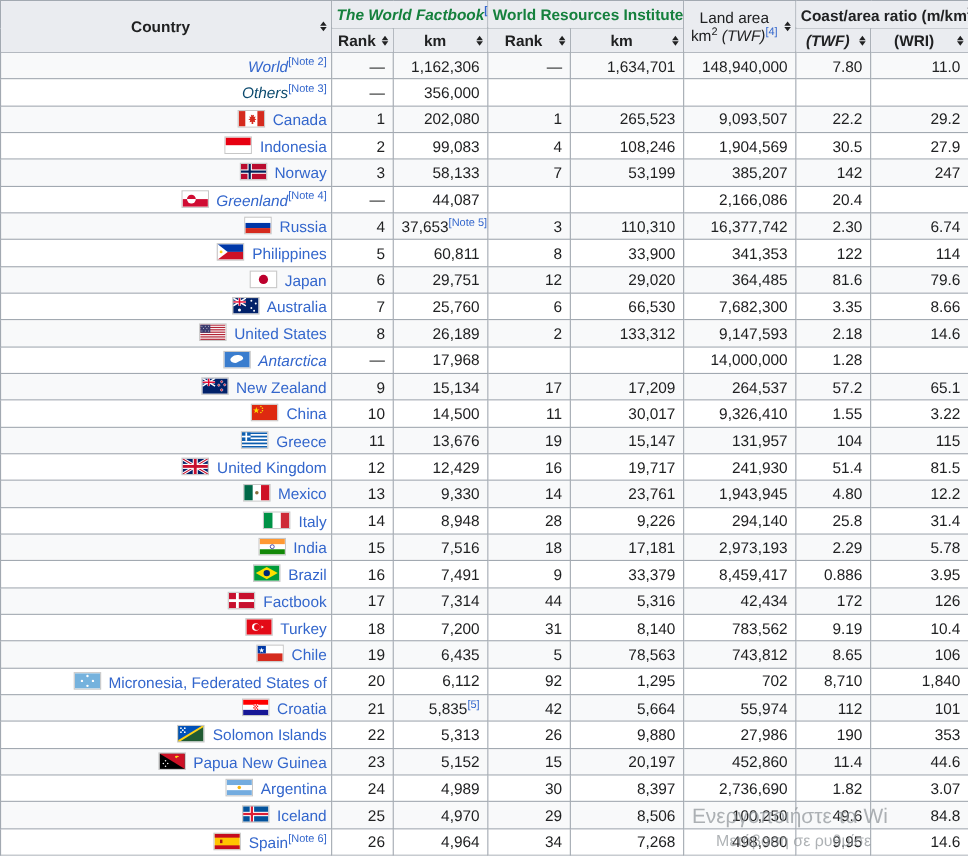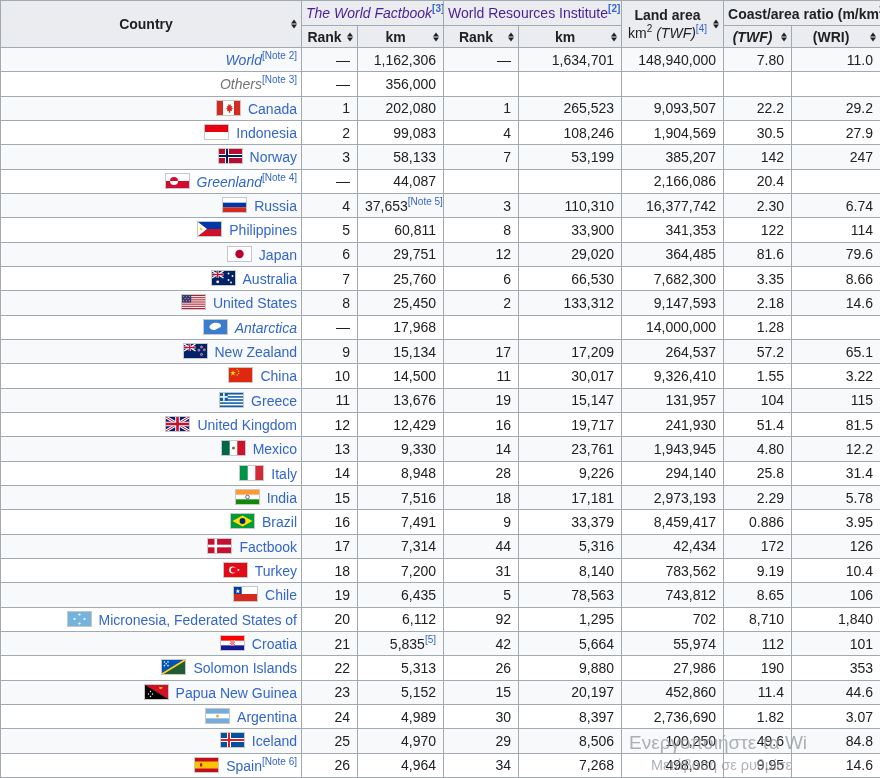--- a/index.html
+++ b/index.html
@@ -13,35 +13,35 @@
   thead th{background:#eaecf0;font-size:14px;font-weight:bold;text-align:center;position:relative;padding:1px 4px}
   thead tr.grp{height:25px}
   thead tr.sub{height:22px}
   tbody tr{height:24.33px}
   tbody td{font-size:14px;padding:0 7px}
   tbody tr:nth-child(odd){background:#f8f9fa}
   tbody tr:nth-child(even){background:#fff}
   .num{text-align:right}
   .c-country{text-align:right;padding:0 4px}
   a,.lnk{color:#3366cc;text-decoration:none;cursor:pointer}
-  .plain{color:#737373}
+  .plain{color:#0c4a6e}
   .it{font-style:italic}
   sup.ref{font-size:10px;line-height:0;color:#3366cc;cursor:pointer}
-  .src-link{font-weight:normal;color:#4c1d95}
+  .src-link{font-weight:bold;color:#15803d}
   .flag{display:inline-block;width:23px;height:14px;border:1px solid rgba(0,0,0,.22);
         margin-right:7px;vertical-align:-2px;background:#fff}
   .flag svg{display:block}
   .flag.empty{border-color:transparent;background:transparent}
   .sorticon{position:absolute;right:4px;top:50%;transform:translateY(-50%);
             display:flex;flex-direction:column;gap:1px;cursor:pointer}
   .sorticon i{display:block;width:0;height:0;border-left:3.5px solid transparent;border-right:3.5px solid transparent}
   .sorticon .up{border-bottom:4px solid #202122}
   .sorticon .dn{border-top:4px solid #202122}
   th.has-sort{padding-right:14px}
-  .land-l1{font-weight:bold}
+  .land-l1{font-weight:normal}
   .land-l2{font-weight:normal}
   .watermark{position:absolute;left:629px;top:731px;color:rgba(125,130,136,.62);
              pointer-events:none;white-space:nowrap;text-shadow:0 0 1px rgba(255,255,255,.3)}
   .watermark .w1{font-size:19px;line-height:24px}
   .watermark .w2{font-size:14.5px;line-height:20px;margin-left:22px}
 </style>
 </head>
 <body>
 
 <table>
@@ -321,21 +321,21 @@
                 <circle cx="7.6" cy="1.6" r=".45"></circle>
                 <circle cx="3.1" cy="3.7" r=".45"></circle>
                 <circle cx="6.1" cy="3.7" r=".45"></circle>
                 <circle cx="1.6" cy="5.8" r=".45"></circle>
                 <circle cx="4.6" cy="5.8" r=".45"></circle>
                 <circle cx="7.6" cy="5.8" r=".45"></circle>
               </g>
             </svg></span><a class="lnk">United States</a>
     </td>
     <td class="num">8</td>
-    <td class="num"><span>25,450</span></td>
+    <td class="num"><span>26,189</span></td>
     <td class="num">2</td>
     <td class="num">133,312</td>
     <td class="num">9,147,593</td>
     <td class="num">2.18</td>
     <td class="num">14.6</td>
   </tr>
 
   <tr>
     <td class="c-country">
       <span class="flag"><svg width="23" height="14" viewBox="0 0 23 14">

